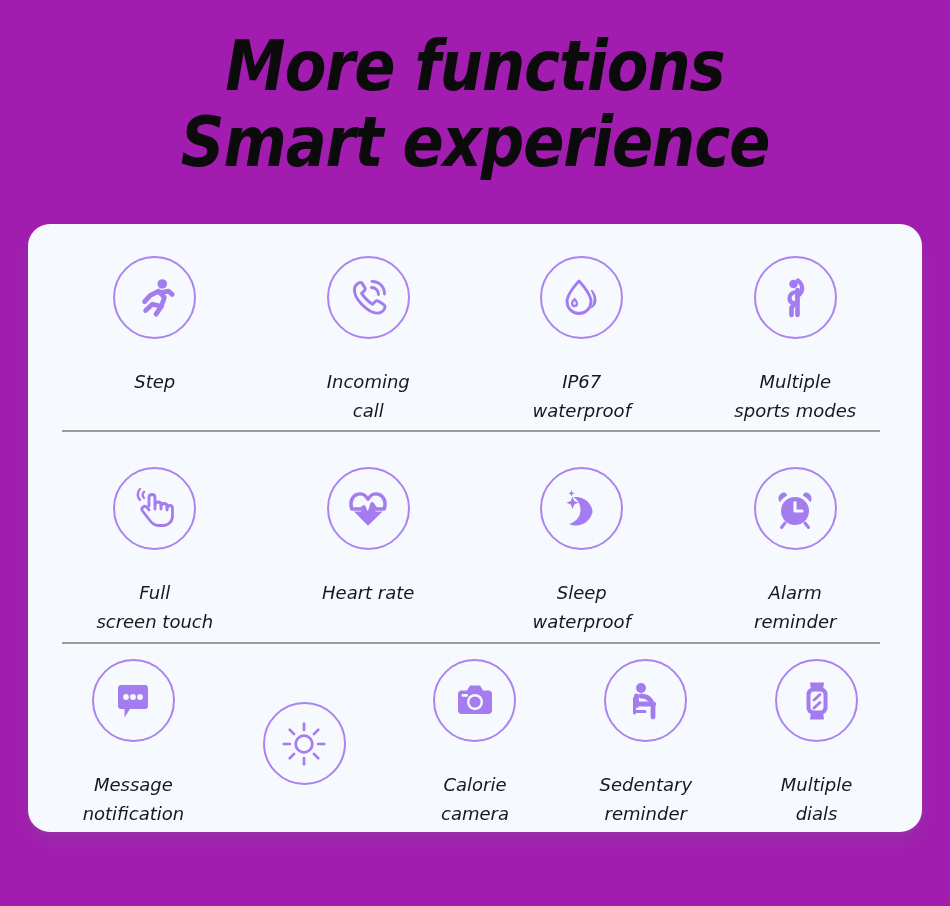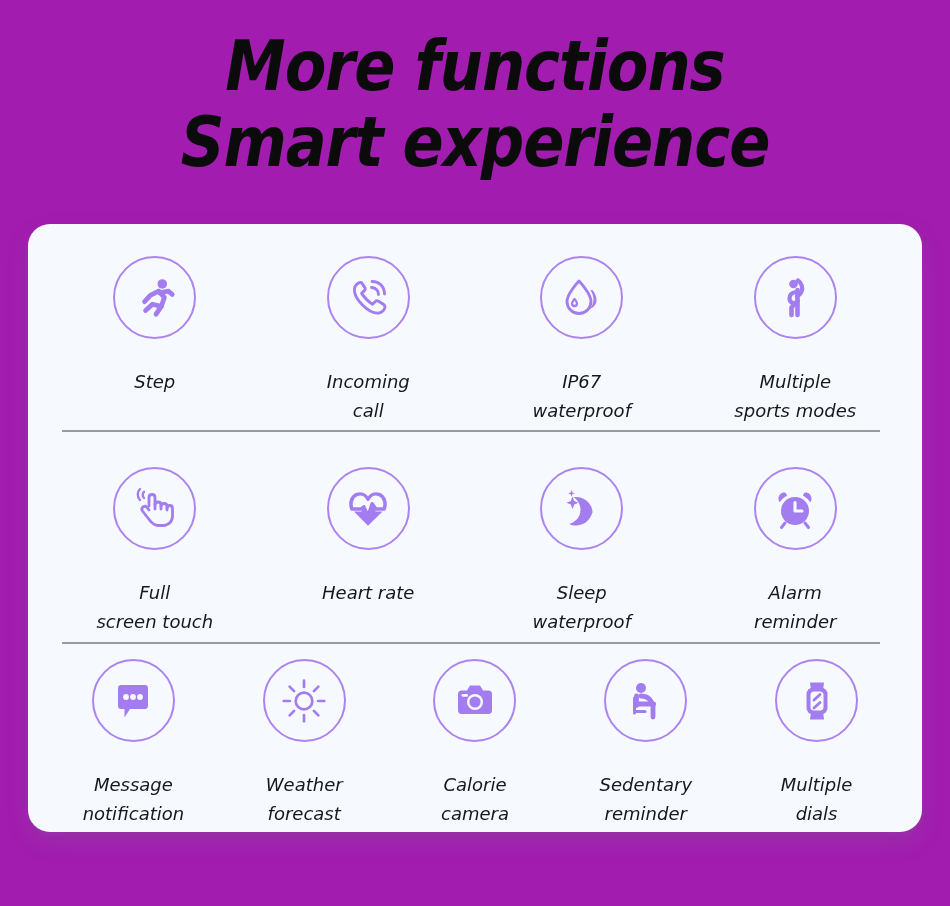--- a/index.html
+++ b/index.html
@@ -265,22 +265,20 @@
                 <path d="M24 37.5 L24 43.5"></path>
                 <path d="M4.5 24 L10.5 24"></path>
                 <path d="M37.5 24 L43.5 24"></path>
                 <path d="M10.2 10.2 L14.5 14.5"></path>
                 <path d="M33.5 33.5 L37.8 37.8"></path>
                 <path d="M37.8 10.2 L33.5 14.5"></path>
                 <path d="M14.5 33.5 L10.2 37.8"></path>
               </g>
             </svg>
           </div>
-          <div class="label">Weather
-forecast</div>
         </div>
 
         <div class="cell">
           <div class="icon-circle">
             <svg width="48" height="48" viewBox="0 0 48 48" fill="none">
               <path d="M7 17 C7 15 8.5 13.5 10.5 13.5 L16 13.5 L19 8.5 L29 8.5 L32 13.5 L37.5 13.5 C39.5 13.5 41 15 41 17 L41 33.5 C41 35.5 39.5 37 37.5 37 L10.5 37 C8.5 37 7 35.5 7 33.5 Z" fill="#a37df0"></path>
               <circle cx="24" cy="25" r="8" fill="#f6f9fe"></circle>
               <circle cx="24" cy="25" r="5.6" fill="#a37df0"></circle>
               <rect x="10.5" y="17" width="6.5" height="2.8" rx="1.4" fill="#f6f9fe"></rect>
             </svg>

